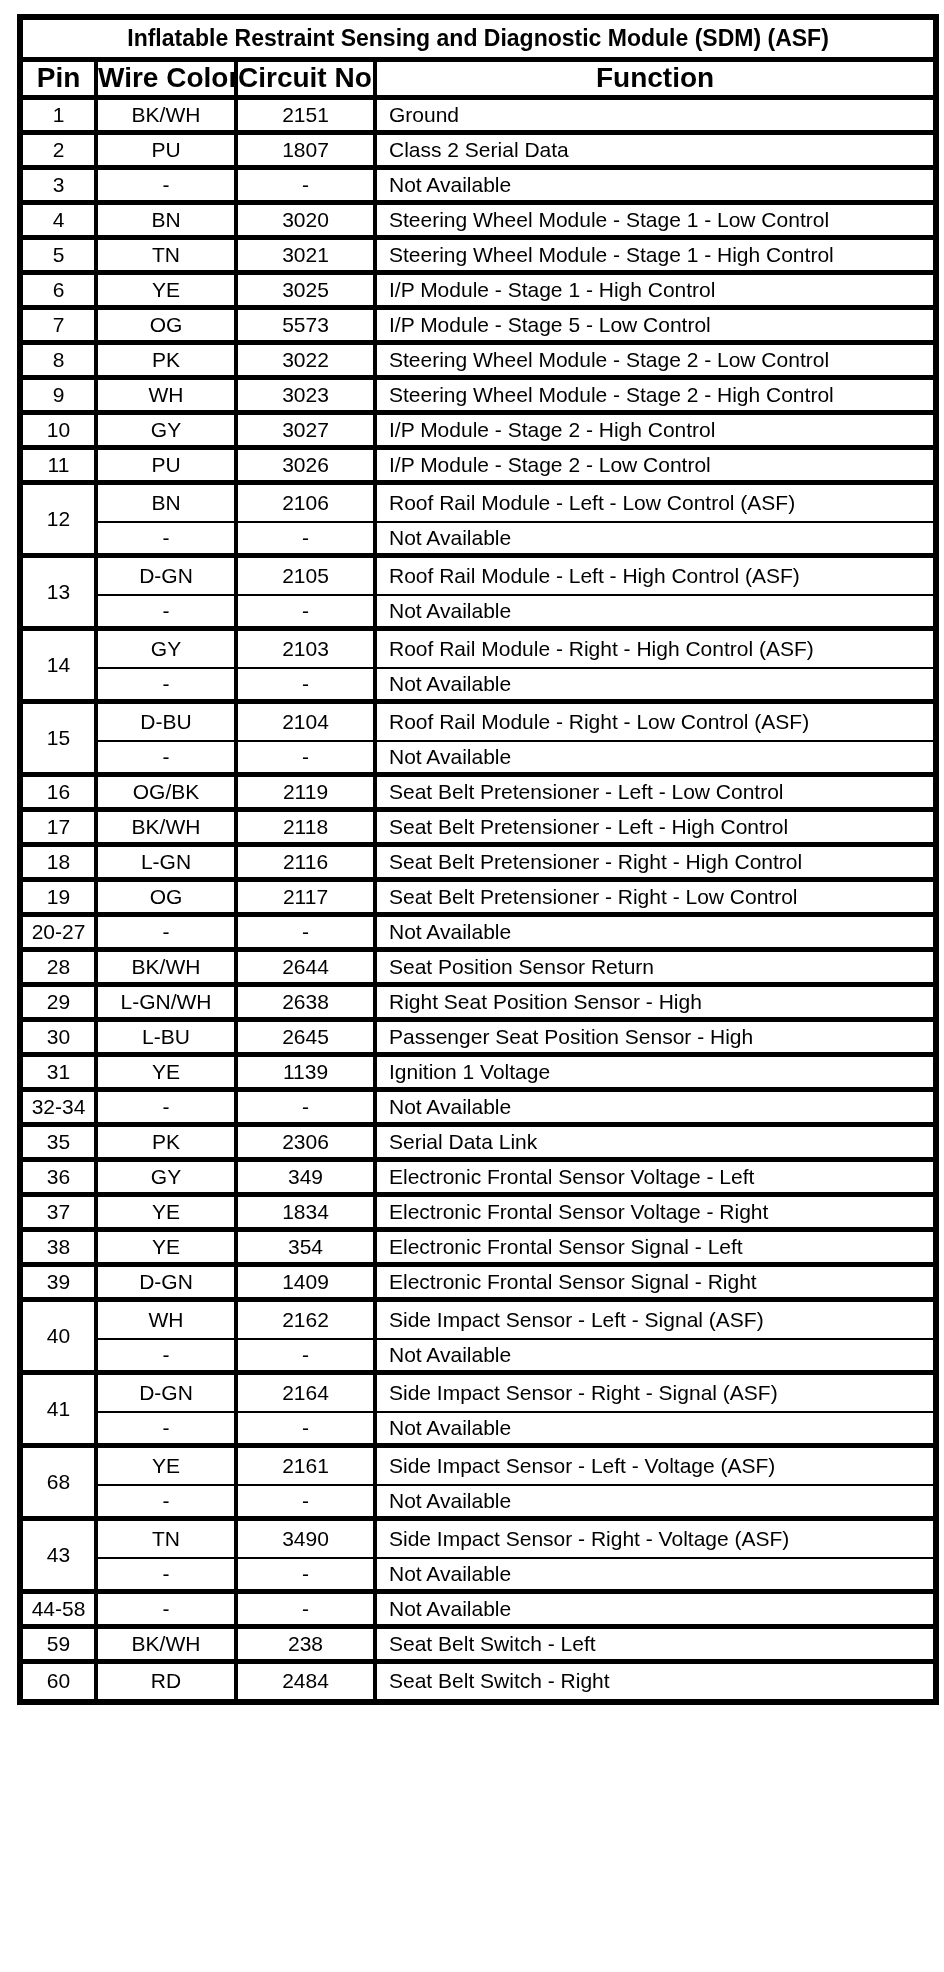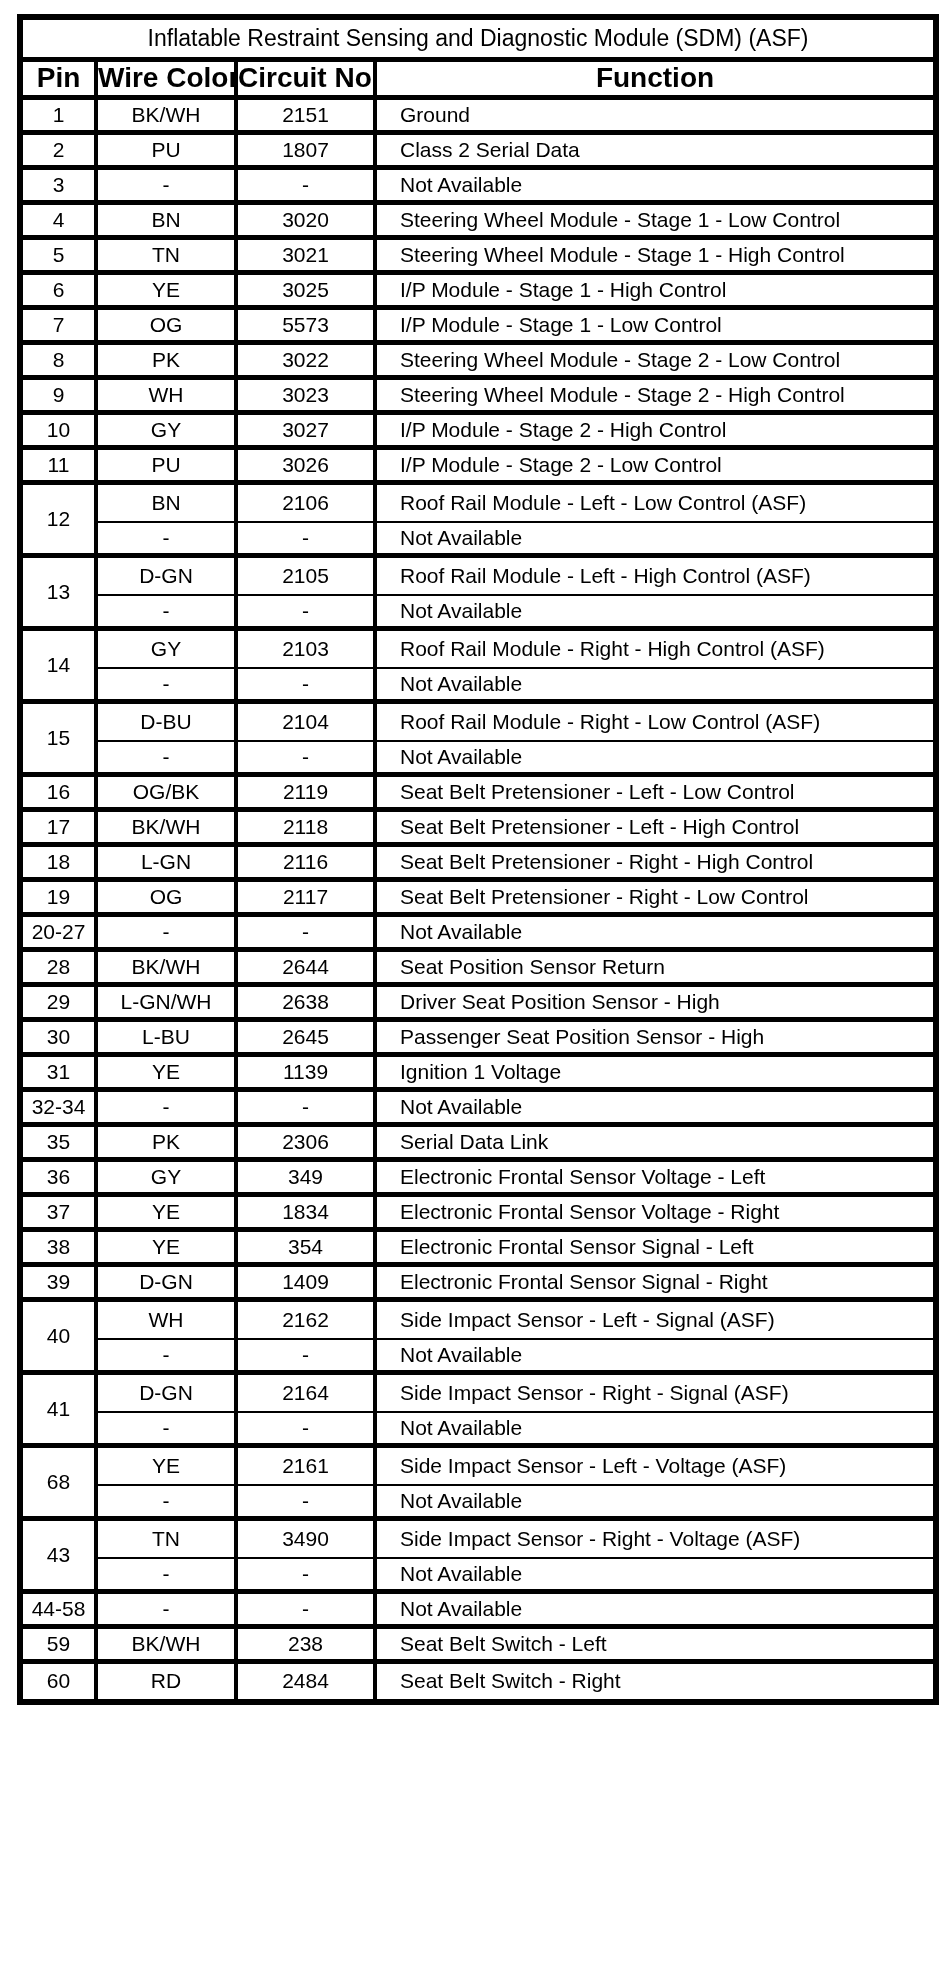--- a/index.html
+++ b/index.html
@@ -39,36 +39,36 @@
     font-size: 21px;
     line-height: 1.15;
     text-align: center;
   }
   th:last-child, td:last-child { border-right: 0; }
   tr:last-child td { border-bottom: 0; margin-left: 47px; }
 
   th.title {
     height: 42px;
     font-size: 23px;
-    font-weight: normal;
+    font-weight: bold;
     text-align: center;
   }
   th.colhead {
     height: 38px;
     font-size: 28px;
     font-weight: bold;
   }
   td { height: 35px; }
   td.thin {
     border-bottom-width: 2px;
     height: 38px;
   }
   td.func {
     text-align: left;
-    padding-left: 23px;
+    padding-left: 12px;
   }
 </style>
 </head>
 <body>
 
 <div class="page">
   <table class="pinout">
     <colgroup>
       <col style="width:75px">
       <col style="width:140px">
@@ -120,21 +120,21 @@
         <tr>
           <td class="pin" rowspan="1">6</td>
           <td class="wire">YE</td>
           <td class="circuit">3025</td>
           <td class="func">I/P Module - Stage 1 - High Control</td>
         </tr>
         <tr>
           <td class="pin" rowspan="1">7</td>
           <td class="wire">OG</td>
           <td class="circuit">5573</td>
-          <td class="func">I/P Module - Stage 1 - Low Control</td>
+          <td class="func">I/P Module - Stage 5 - Low Control</td>
         </tr>
         <tr>
           <td class="pin" rowspan="1">8</td>
           <td class="wire">PK</td>
           <td class="circuit">3022</td>
           <td class="func">Steering Wheel Module - Stage 2 - Low Control</td>
         </tr>
         <tr>
           <td class="pin" rowspan="1">9</td>
           <td class="wire">WH</td>
@@ -230,21 +230,21 @@
         <tr>
           <td class="pin" rowspan="1">28</td>
           <td class="wire">BK/WH</td>
           <td class="circuit">2644</td>
           <td class="func">Seat Position Sensor Return</td>
         </tr>
         <tr>
           <td class="pin" rowspan="1">29</td>
           <td class="wire">L-GN/WH</td>
           <td class="circuit">2638</td>
-          <td class="func">Driver Seat Position Sensor - High</td>
+          <td class="func">Right Seat Position Sensor - High</td>
         </tr>
         <tr>
           <td class="pin" rowspan="1">30</td>
           <td class="wire">L-BU</td>
           <td class="circuit">2645</td>
           <td class="func">Passenger Seat Position Sensor - High</td>
         </tr>
         <tr>
           <td class="pin" rowspan="1">31</td>
           <td class="wire">YE</td>

